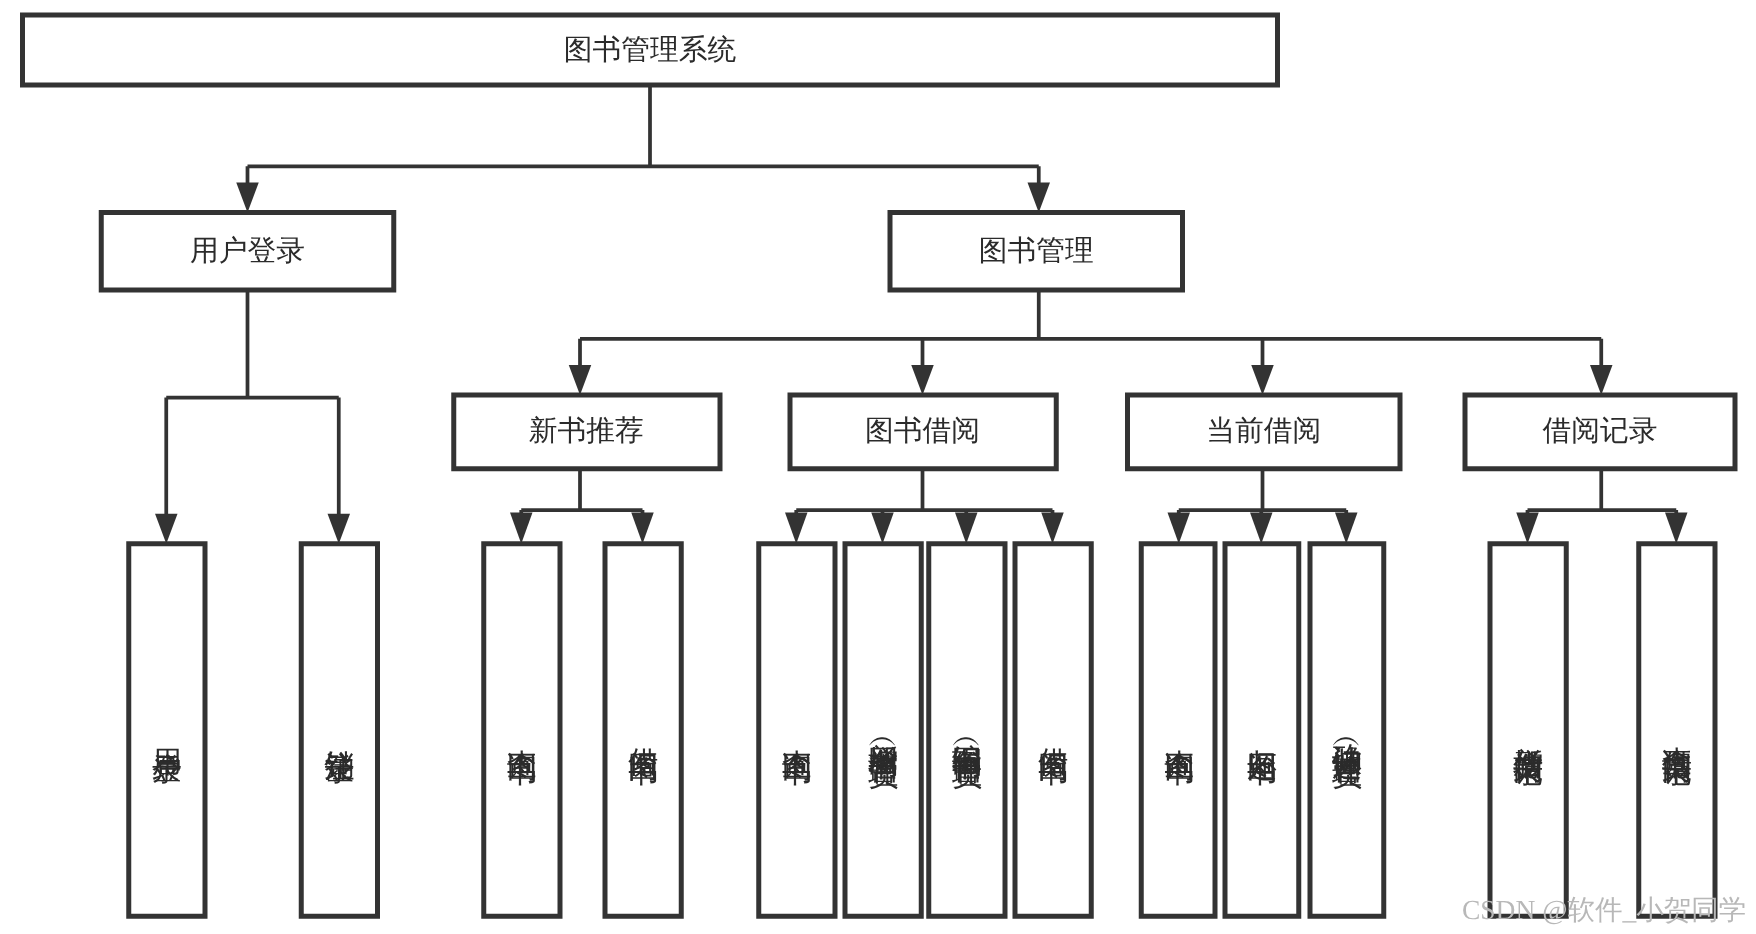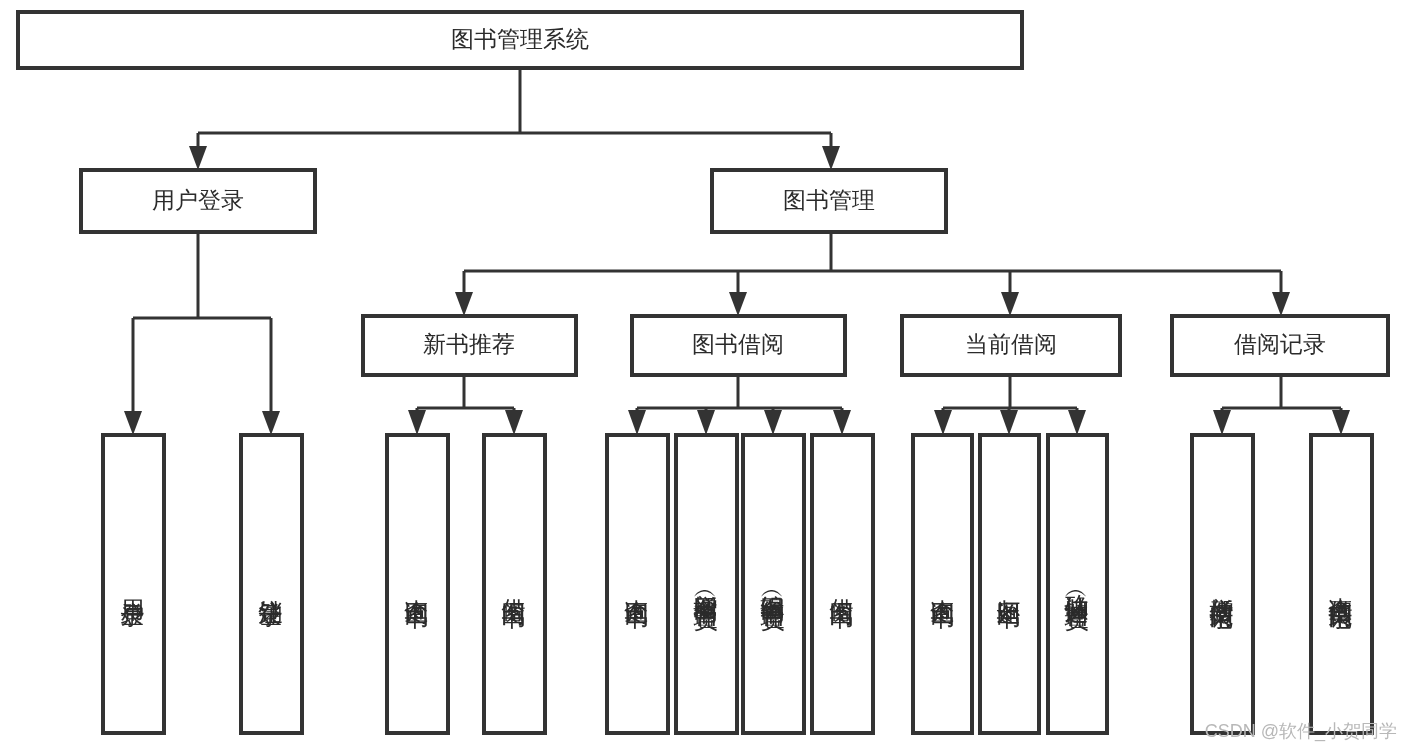--- a/index.html
+++ b/index.html
@@ -18,22 +18,22 @@
     fill:#2b2b2b;font-size:23px;dominant-baseline:middle;text-anchor:middle;
   }
   .blabel.root{font-size:23px;}
   .vlabel{
     font-family:"Liberation Sans","DejaVu Sans",sans-serif;
     fill:#2b2b2b;font-size:24px;text-anchor:middle;
     writing-mode:vertical-rl;letter-spacing:2px;
   }
   .watermark{
     position:absolute;right:8px;bottom:4px;
-    font-family:Liberation Sans, sans-serif;
-    font-size:18px;color:#b8b8b8;white-space:nowrap;pointer-events:none;
+    font-family:Liberation Serif, serif;
+    font-size:22px;color:#b8b8b8;white-space:nowrap;pointer-events:none;
   }
 </style>
 </head>
 <body>
 
 <svg id="diagram" viewBox="0 0 1405 747" xmlns="http://www.w3.org/2000/svg">
 
   <g>
 
     <path class="connector" d="M520 68 L520 133"></path>

